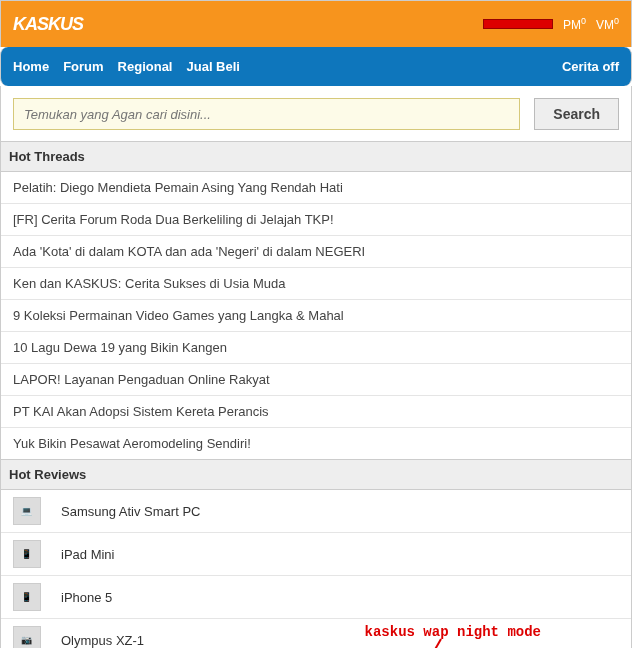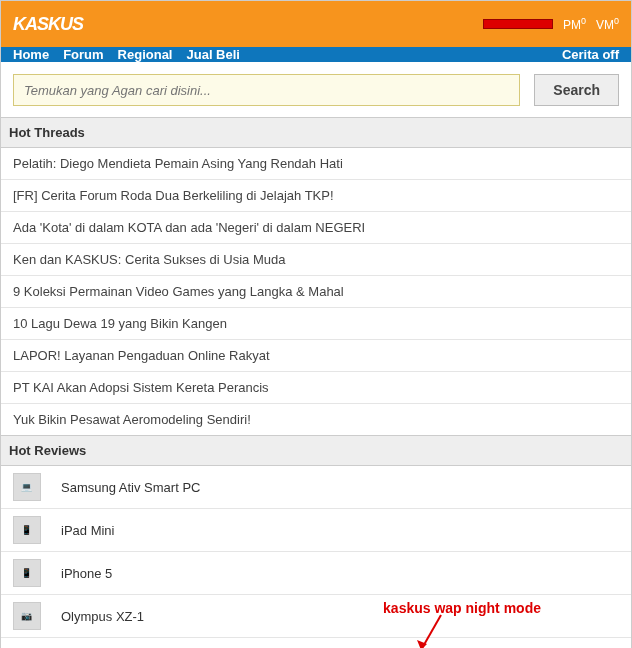--- a/index.html
+++ b/index.html
@@ -3,35 +3,35 @@
 <meta charset="utf-8">
 <style>
 * { margin: 0; padding: 0; box-sizing: border-box; }
 body { font-family: Arial, Helvetica, sans-serif; font-size: 13px; color: #333; background: #fff; width: 632px; }
 .header-top { background: #f7941d; height: 47px; display: flex; align-items: center; justify-content: space-between; padding: 0 12px; border: 1px solid #ccc; border-bottom: none; }
 .logo { color: #fff; font-weight: bold; font-style: italic; font-size: 18px; letter-spacing: -1px; }
 .header-right { display: flex; align-items: center; gap: 10px; }
 .redacted { background: #d00; width: 70px; height: 10px; border: 1px solid #900; }
 .pm-vm { color: #fff; font-size: 12px; }
 .pm-vm sup { font-size: 9px; }
-.nav-bar { background: #0e76bc; color: #fff; display: flex; justify-content: space-between; padding: 0 12px; font-size: 13px; font-weight: bold; border-left: 1px solid #ccc; border-right: 1px solid #ccc; }
+.nav-bar { background: #0e76bc; color: #fff; display: flex; justify-content: space-between; padding: 12px 12px; font-size: 13px; font-weight: bold; border-left: 1px solid #ccc; border-right: 1px solid #ccc; border-radius: 8px; }
 .nav-left { display: flex; gap: 14px; }
 .nav-item { color: #fff; cursor: pointer; }
 .search-row { display: flex; gap: 14px; padding: 12px; border-left: 1px solid #ccc; border-right: 1px solid #ccc; }
 .search-input { flex: 1; padding: 7px 10px; border: 1px solid #d6c97a; background: #fdfbe8; font-size: 13px; color: #888; font-style: italic; }
 .search-btn { padding: 7px 18px; background: #eee; border: 1px solid #bbb; font-weight: bold; color: #444; cursor: pointer; font-size: 14px; }
 .section-header { background: #eee; border: 1px solid #ccc; padding: 7px 8px; font-weight: bold; color: #333; margin-top: -1px; }
 .thread-list { border-left: 1px solid #ccc; border-right: 1px solid #ccc; }
 .thread-item { padding: 8px 12px; border-bottom: 1px solid #e5e5e5; color: #444; cursor: pointer; }
 .review-list { border-left: 1px solid #ccc; border-right: 1px solid #ccc; }
 .review-item { display: flex; align-items: center; gap: 20px; padding: 7px 12px; border-bottom: 1px solid #e5e5e5; cursor: pointer; }
 .thumb { width: 28px; height: 28px; background: #ddd; display: flex; align-items: center; justify-content: center; font-size: 9px; color: #666; border: 1px solid #ccc; }
 .review-label { color: #333; }
 .footer-links { text-align: center; padding: 12px; border-left: 1px solid #ccc; border-right: 1px solid #ccc; border-bottom: 1px solid #ccc; position: relative; }
-.annotation { position: absolute; color: #d00; font-weight: bold; font-size: 14px; right: 90px; top: -38px; }
+.annotation { position: absolute; color: #d00; font-weight: bold; font-size: 14px; right: 90px; top: -38px; font-family: Liberation Mono, monospace; }
 .arrow-svg { position: absolute; right: 180px; top: -28px; }
 </style>
 </head>
 <body>
 
 <div class="header-top">
   <div class="logo">KASKUS</div>
   <div class="header-right">
     <div class="redacted"></div>
     <span class="pm-vm"><span>PM</span><sup>0</sup></span>

